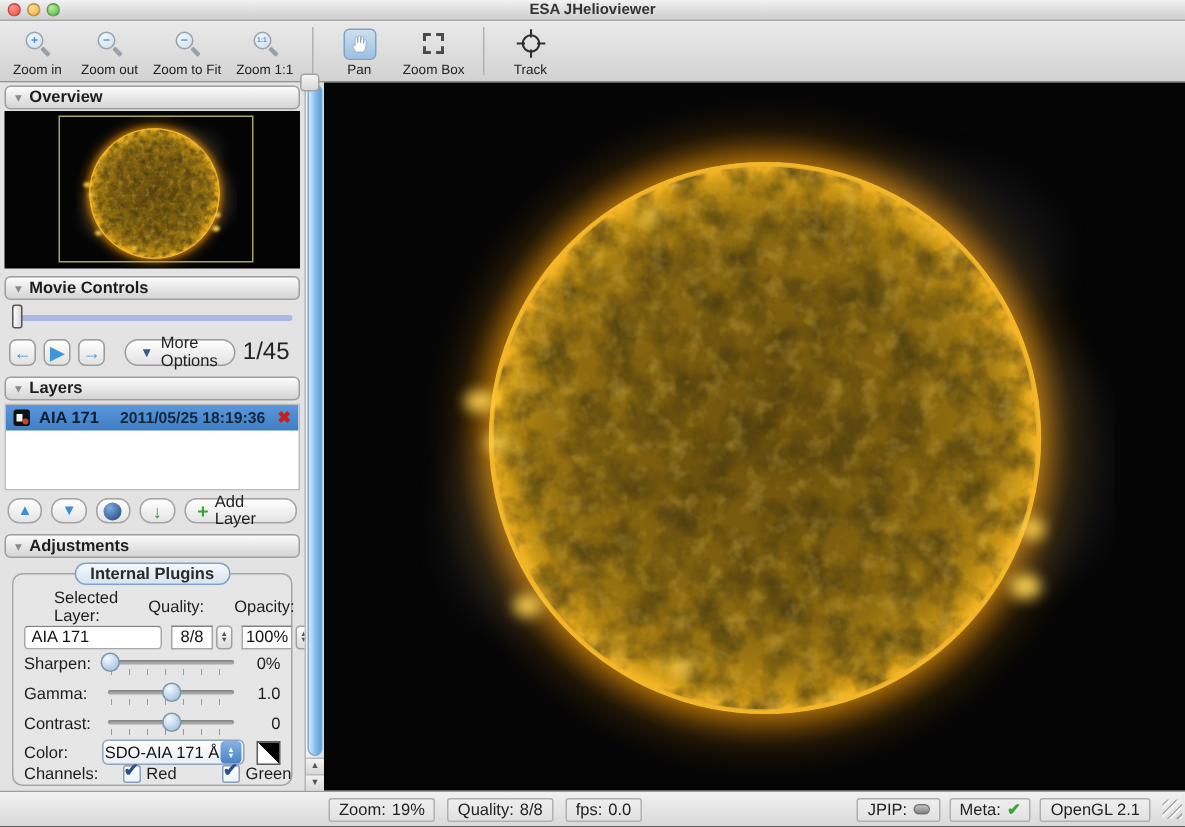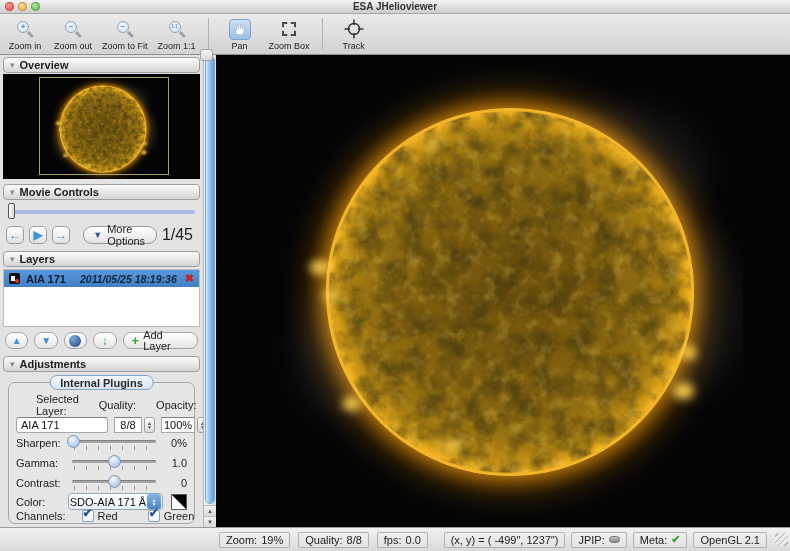--- a/index.html
+++ b/index.html
@@ -52,21 +52,21 @@
   .mc-counter { margin-left:auto; font-size:16px; color:#222; padding-right:4px; }
 
   
   .layers-header { margin-top:5px; }
   .layer-list { height:58px; flex:0 0 58px; background:#ffffff; border:1px solid #bcbcbc; margin:2px 1px 0 1px; overflow:hidden; }
   .layer-row { height:17px; display:flex; align-items:center; gap:6px; padding:0 5px; background:linear-gradient(#5a97dc,#3f7fc4); }
   .layer-film { position:relative; width:11px; height:11px; background:#111; border-radius:2px; flex:0 0 11px; }
   .layer-film .f1 { position:absolute; left:2px; top:3px; width:4px; height:5px; background:#f5f5f5; }
   .layer-film .f2 { position:absolute; right:1px; bottom:1px; width:4px; height:4px; border-radius:50%; background:#d43c30; }
   .layer-name { font-size:11px; font-weight:bold; color:#0c1d33; width:48px; }
-  .layer-time { font-size:10.5px; font-weight:bold; color:#11253d; flex:1;font-style:italic; }
+  .layer-time { font-size:10.5px; font-weight:bold; color:#11253d; flex:1; }
   .layer-del { color:#c5201c; font-size:11px; font-weight:bold; }
   .layer-btns { height:19px; flex:0 0 19px; margin:4px 3px 0 3px; display:flex; align-items:center; justify-content:flex-end; gap:6px; }
   .lb { height:17px; width:25px; border:1px solid #a5a5a5; border-radius:8px; background:linear-gradient(#ffffff,#e4e4e4); display:flex; align-items:center; justify-content:center; font-size:10px; line-height:1; }
   .lb.blue { color:#3e8fd6; }
   .lb.green { color:#3a9a3a; font-weight:900; font-size:12px; }
   .lb-sphere { width:12px; height:12px; border-radius:50%; background:radial-gradient(circle at 35% 30%, #7cabe0, #1c3e77); }
   .lb-add { width:auto; padding:0 8px; gap:4px; border-radius:8px; }
   .lb-add .plus { color:#3aa33a; font-weight:900; font-size:13px; }
   .lb-add .txt { font-size:11px; color:#222; }
 
@@ -452,23 +452,20 @@
     <div class="sb-box">
       <span>Quality:</span>
         <span>8/8</span>
     </div>
     <div class="sb-box">
       <span>fps:</span>
         <span>0.0</span>
     </div>
     <div class="sb-right">
       <div class="sb-box">
-        <span>(x, y) = ( -499″,  1237″)</span>
-      </div>
-      <div class="sb-box">
         <span>JPIP:</span>
           <span class="led"></span>
       </div>
       <div class="sb-box">
         <span>Meta:</span>
           <span class="meta-check">✔</span>
       </div>
       <div class="sb-box">
         <span>OpenGL 2.1</span>
       </div>

